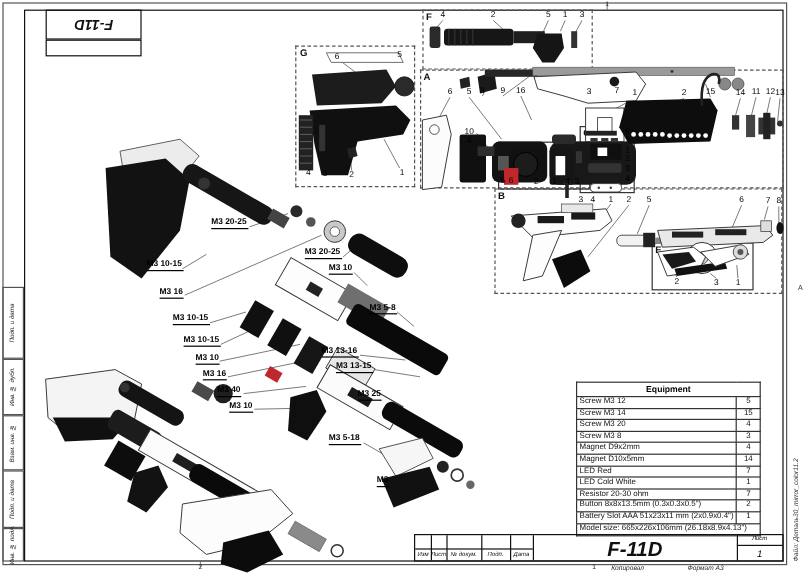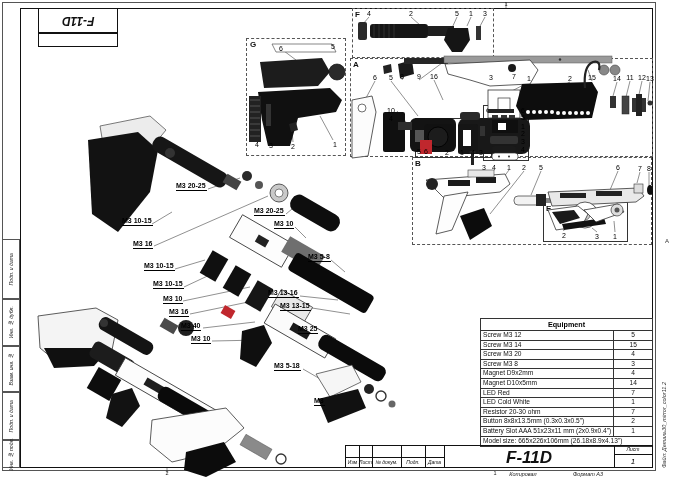--- a/index.html
+++ b/index.html
@@ -16,21 +16,21 @@
   .stamp2{position:absolute;left:38px;top:33px;width:80px;height:14px;border:1.2px solid #111;box-sizing:border-box;}
   
   .dbox{position:absolute;border:1px dashed #555;box-sizing:border-box;}
   .sbox{position:absolute;border:1px solid #333;box-sizing:border-box;}
   .boxletter{position:absolute;font-size:8px;font-weight:700;color:#111;}
   
   .callout{position:absolute;font-size:7px;color:#000;transform:translate(-50%,-50%);white-space:nowrap;}
   .m3{position:absolute;font-size:7px;font-weight:700;color:#000;border-bottom:1px solid #000;padding:0 1px 0 0;white-space:nowrap;line-height:1.15;}
   
   .equip{position:absolute;left:480px;top:318px;}
-  .equip table{border-collapse:collapse;width:173px;}
+  .equip table{border-collapse:collapse;width:154px;}
   .equip th{border:1px solid #333;font-size:7.2px;font-weight:700;height:11px;padding:0;}
   .equip td{border:1px solid #333;font-size:6.6px;height:8.6px;line-height:1;padding:0 2px;color:#111;white-space:nowrap;}
   .equip td.qty{width:36px;text-align:center;}
   .equip td.footer{font-size:6.6px;height:9px;}
   
   .tblock{position:absolute;left:345px;top:445px;width:308px;height:23px;border:1.2px solid #111;box-sizing:border-box;}
   .tb-line-v{position:absolute;top:0;bottom:0;width:0;border-left:0.8px solid #111;}
   .tb-line-h{position:absolute;left:0;height:0;border-top:0.8px solid #111;}
   .tb-lab{position:absolute;font-size:5px;font-style:italic;color:#111;transform:translate(-50%,0);white-space:nowrap;}
   .tb-title{position:absolute;left:98px;width:170px;top:0;height:23px;display:flex;align-items:center;justify-content:center;font-size:17px;font-style:italic;font-weight:600;color:#111;}

